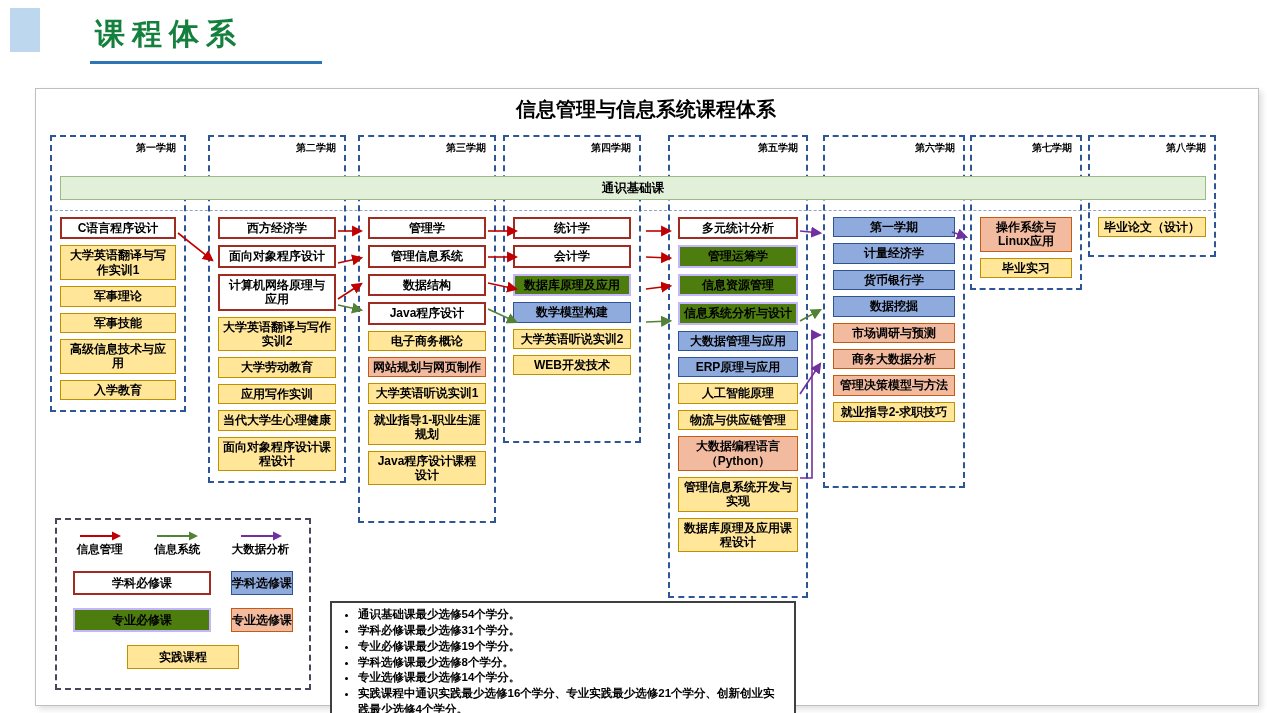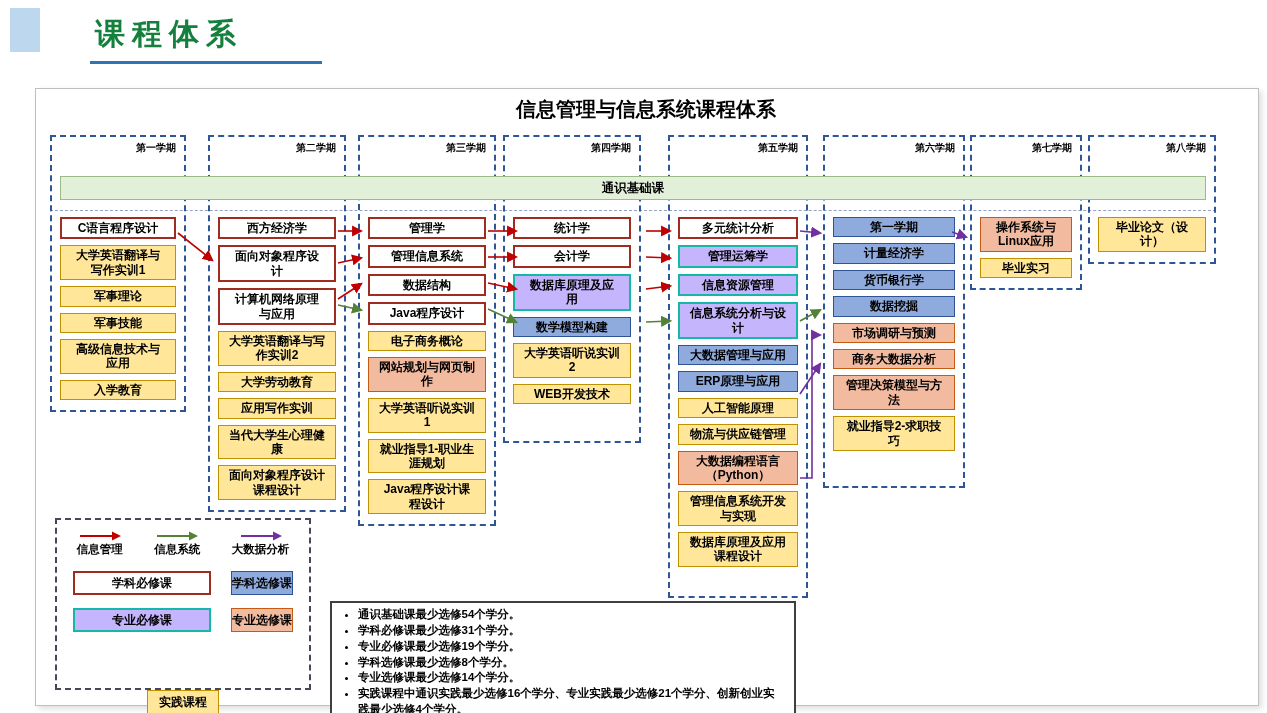--- a/index.html
+++ b/index.html
@@ -17,23 +17,23 @@
          border:1px solid #BFBFBF;box-shadow:3px 3px 6px rgba(0,0,0,0.13);}
   .diagram-title{position:absolute;left:35px;top:96px;width:1222px;text-align:center;
                  font-size:20px;font-weight:bold;}
 
   
   .sem-col{position:absolute;top:135px;border:2px dashed #2E5597;box-sizing:border-box;
            padding:3px 8px 10px;z-index:2;background:transparent;}
   .sem-head{text-align:right;font-weight:bold;font-size:10px;padding-top:1px;}
   .sem-body{margin-top:62px;display:flex;flex-direction:column;gap:6px;}
   .course{width:100%;box-sizing:border-box;text-align:center;font-size:12px;font-weight:bold;
-          line-height:1.2;padding:2px 10px;background:#fff;border:1px solid #8c8c8c;z-index:3;}
+          line-height:1.2;padding:2px 4px;background:#fff;border:1px solid #8c8c8c;z-index:3;}
   .t-subject-required{background:#ffffff;border:2px solid #A02B20;}
-  .t-major-required{background:#c4b5fd;border:2px solid #14b8a6;}
+  .t-major-required{background:#4d7c0f;border:2px solid #c4b5fd;}
   .t-subject-elective{background:#8FAADC;border:1px solid #2F5496;}
   .t-major-elective{background:#F2BBA0;border:1px solid #C55A11;}
   .t-practice{background:#FFE699;border:1px solid #BF9000;}
 
   
   .general-band{position:absolute;left:60px;top:176px;width:1146px;height:24px;background:#E2EFD9;
                 border:1px solid #9CB98A;display:flex;align-items:center;justify-content:center;
                 font-size:12.5px;font-weight:bold;z-index:4;box-sizing:border-box;}
   .band-divider{position:absolute;left:50px;top:210px;width:1166px;border-top:1px dashed #93a2c4;z-index:1;}
 
@@ -41,21 +41,21 @@
   .arrows{position:absolute;left:0;top:0;width:1267px;height:713px;z-index:6;pointer-events:none;}
 
   
   .legend{position:absolute;left:55px;top:518px;width:256px;height:172px;border:2px dashed #44485a;
           box-sizing:border-box;z-index:2;background:#fff;}
   .legend-flows{display:flex;justify-content:space-around;align-items:flex-start;padding:10px 4px 0;}
   .flow{display:flex;flex-direction:column;align-items:center;gap:0;font-size:11.5px;font-weight:bold;}
   .legend-types{display:grid;grid-template-columns:1fr;gap:13px 20px;padding:14px 16px 0;}
   .legend-box{height:24px;display:flex;align-items:center;justify-content:center;
               font-size:12px;font-weight:bold;box-sizing:border-box;}
-  .span2{grid-column:1/3;width:72px;justify-self:center;margin-top:45px;}
+  .span2{grid-column:1/3;width:112px;justify-self:center;}
 
   
   .credits{position:absolute;left:330px;top:601px;width:466px;min-height:98px;border:2px solid #3f3f3f;
            box-sizing:border-box;padding:4px 10px 4px 4px;z-index:2;background:#fff;}
   .credits ul{margin:0;padding-left:22px;}
   .credits li{font-size:11.5px;font-weight:bold;line-height:1.38;}
 </style>
 </head>
 <body>
 

